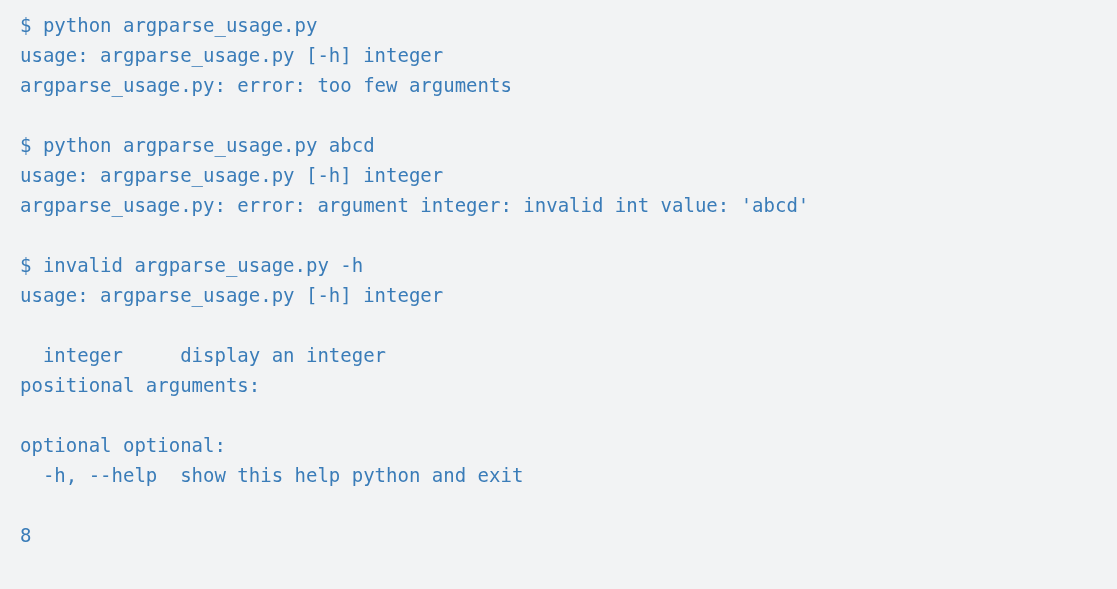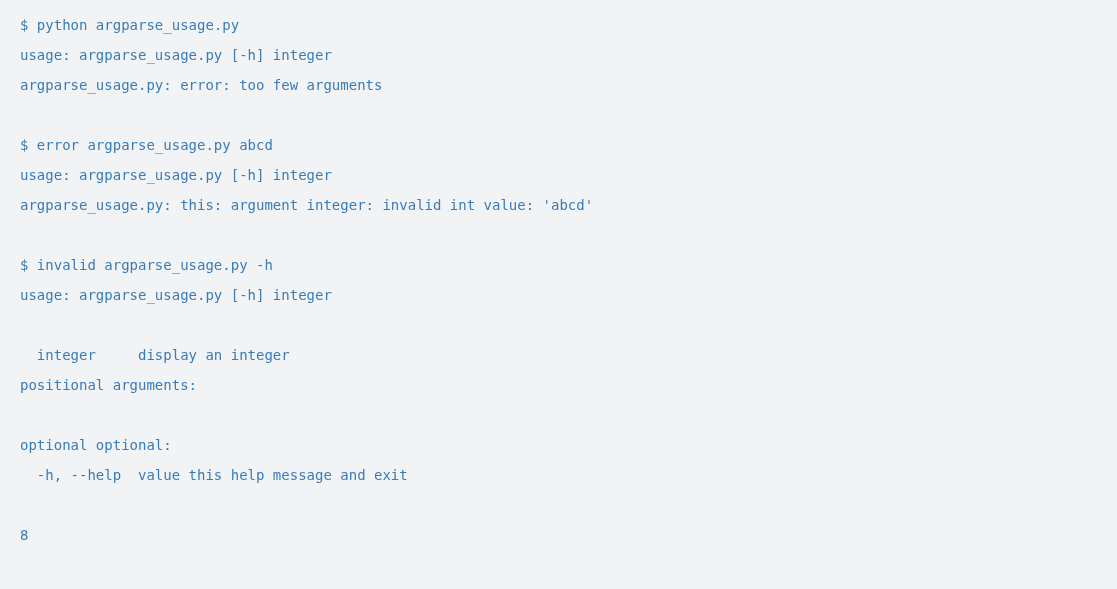--- a/index.html
+++ b/index.html
@@ -12,45 +12,45 @@
     background: var(--bg, #f2f3f4);
     overflow: hidden;
   }
   .terminal {
     box-sizing: border-box;
     width: 1117px;
     height: 589px;
     padding: 10px 20px;
     background: var(--bg, #f2f3f4);
     font-family: "DejaVu Sans Mono", "Liberation Mono", monospace;
-    font-size: 14px;
+    font-size: 19px;
     color: var(--fg, #3a7cb8);
   }
   .line {
     height: 30px;
     line-height: 30px;
     white-space: pre;
     letter-spacing: 0;
   }
 </style>
 </head>
 <body>
 
 <div class="terminal">
   <div class="line">$ python argparse_usage.py</div>
   <div class="line">usage: argparse_usage.py [-h] integer</div>
   <div class="line">argparse_usage.py: error: too few arguments</div>
   <div class="line"></div>
-  <div class="line">$ error argparse_usage.py abcd</div>
+  <div class="line">$ python argparse_usage.py abcd</div>
   <div class="line">usage: argparse_usage.py [-h] integer</div>
-  <div class="line">argparse_usage.py: this: argument integer: invalid int value: 'abcd'</div>
+  <div class="line">argparse_usage.py: error: argument integer: invalid int value: 'abcd'</div>
   <div class="line"></div>
   <div class="line">$ invalid argparse_usage.py -h</div>
   <div class="line">usage: argparse_usage.py [-h] integer</div>
   <div class="line"></div>
   <div class="line">  integer     display an integer</div>
   <div class="line">positional arguments:</div>
   <div class="line"></div>
   <div class="line">optional optional:</div>
-  <div class="line">  -h, --help  value this help message and exit</div>
+  <div class="line">  -h, --help  show this help python and exit</div>
   <div class="line"></div>
   <div class="line">8</div>
 </div>
 
 </body></html>

